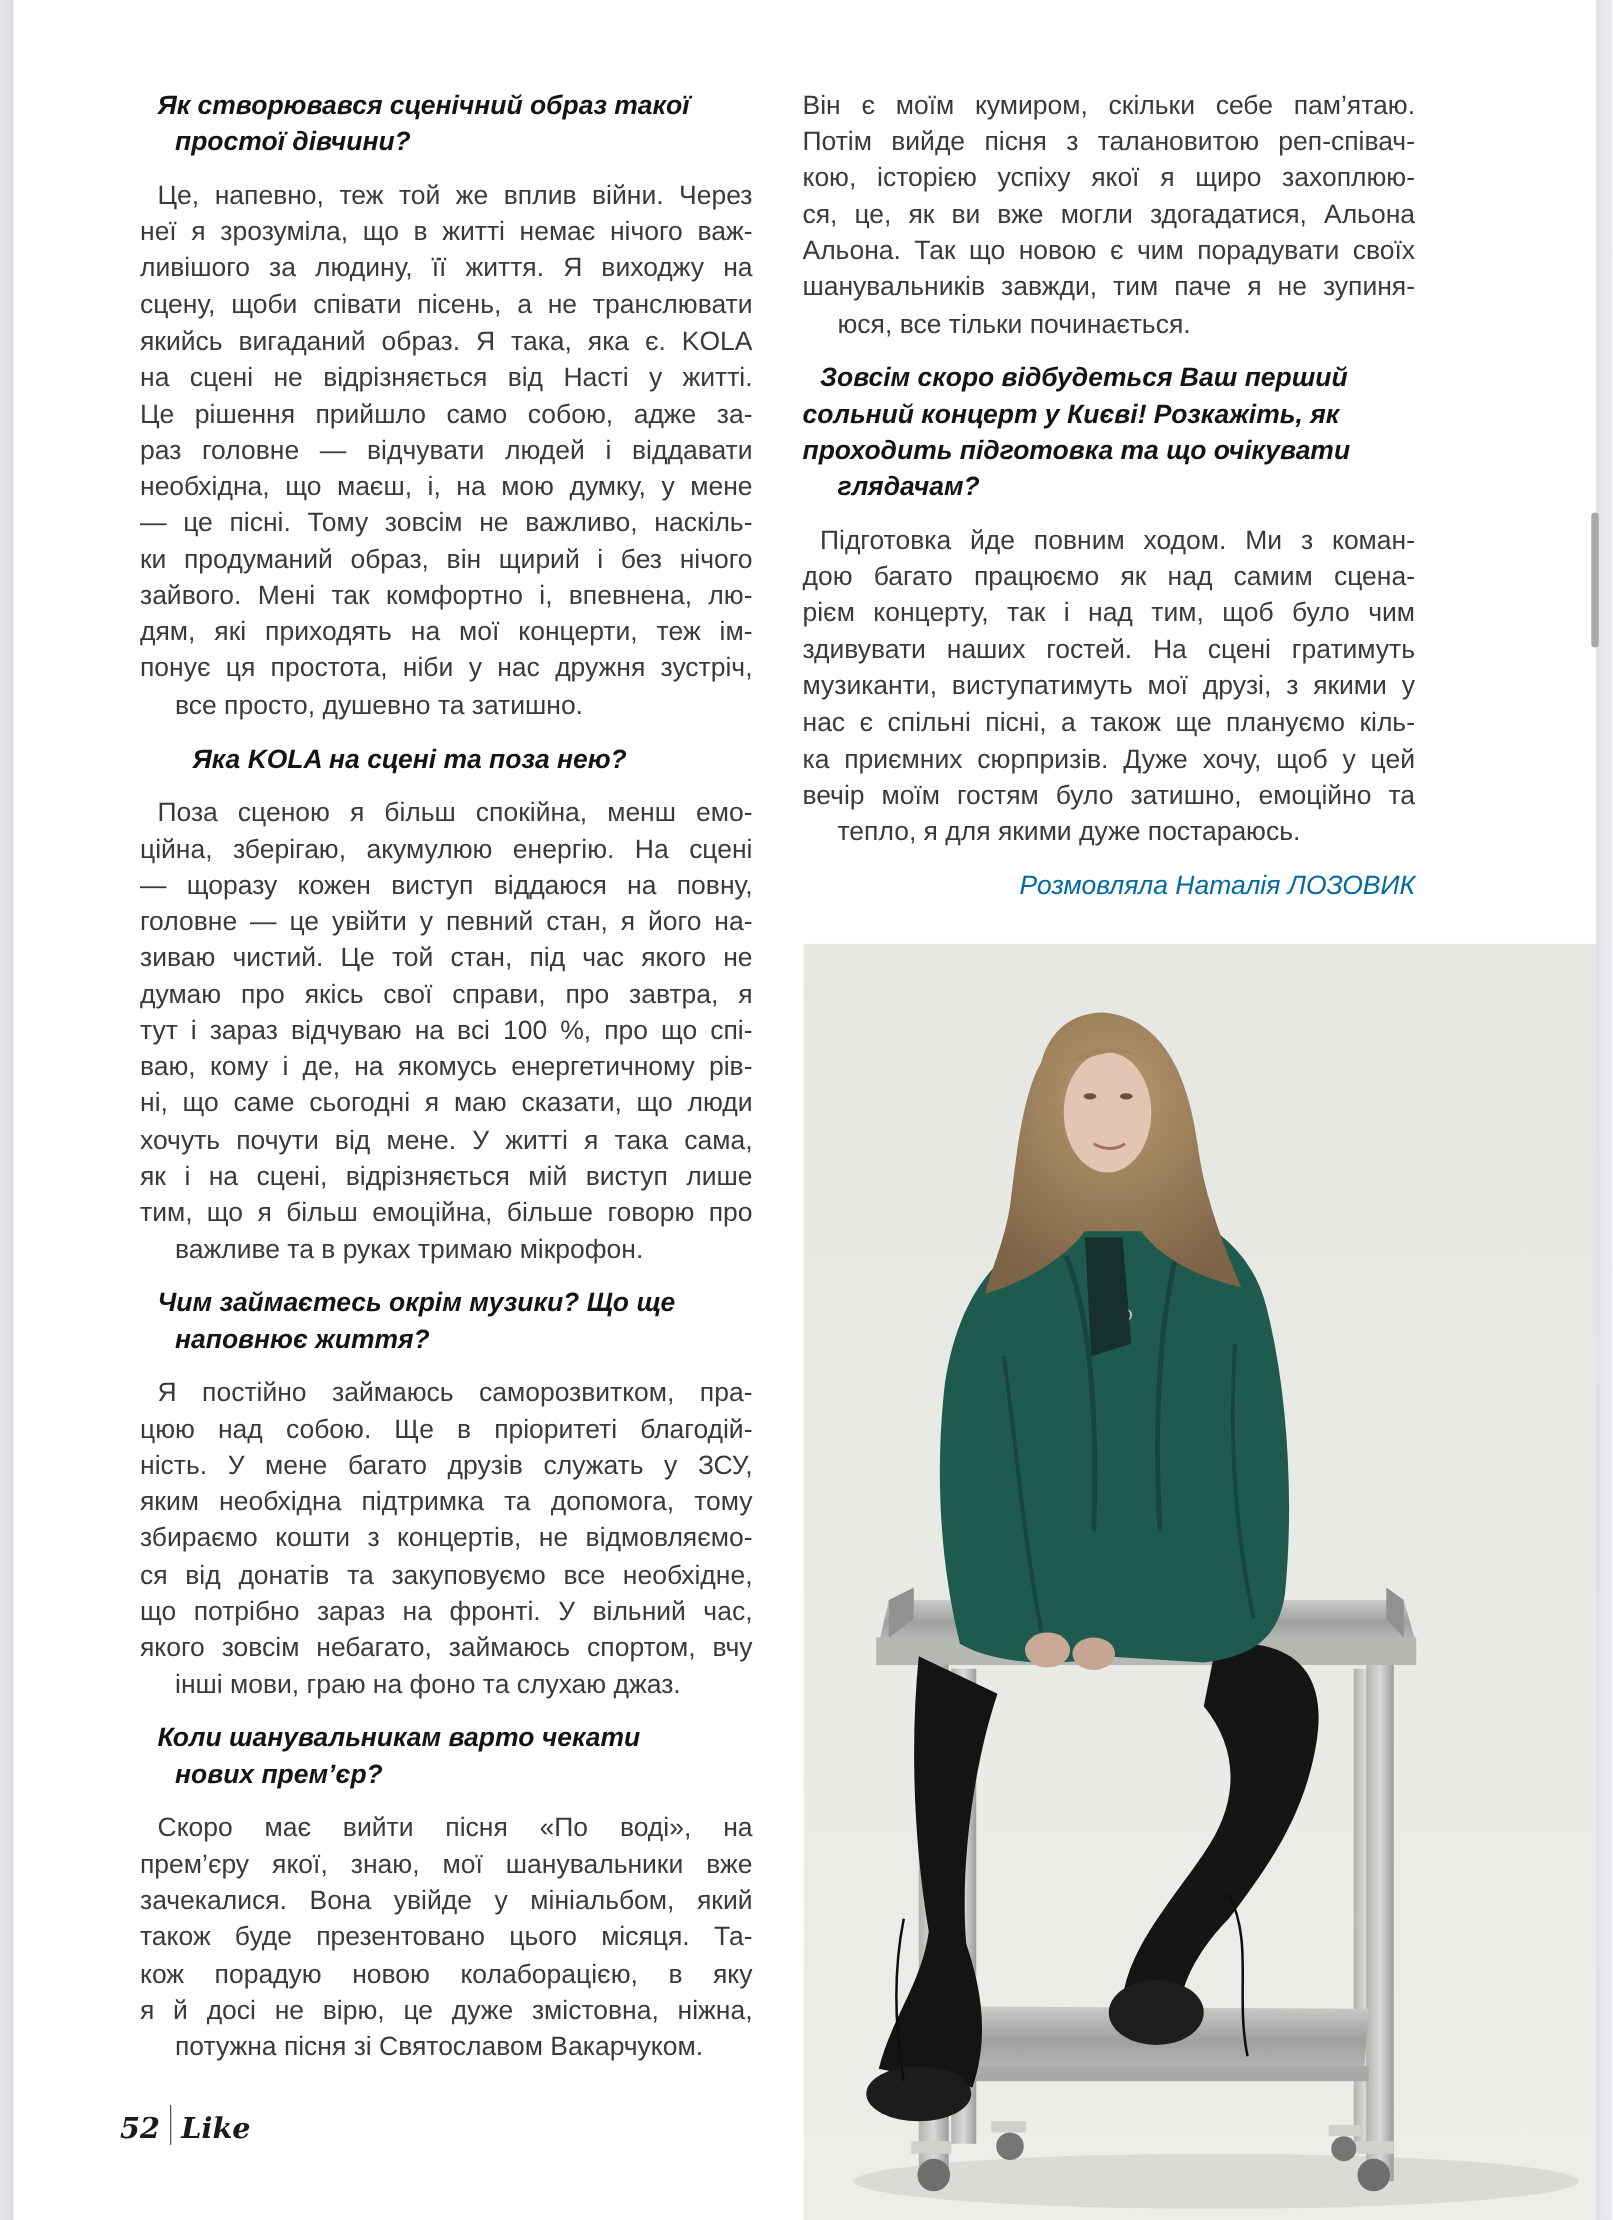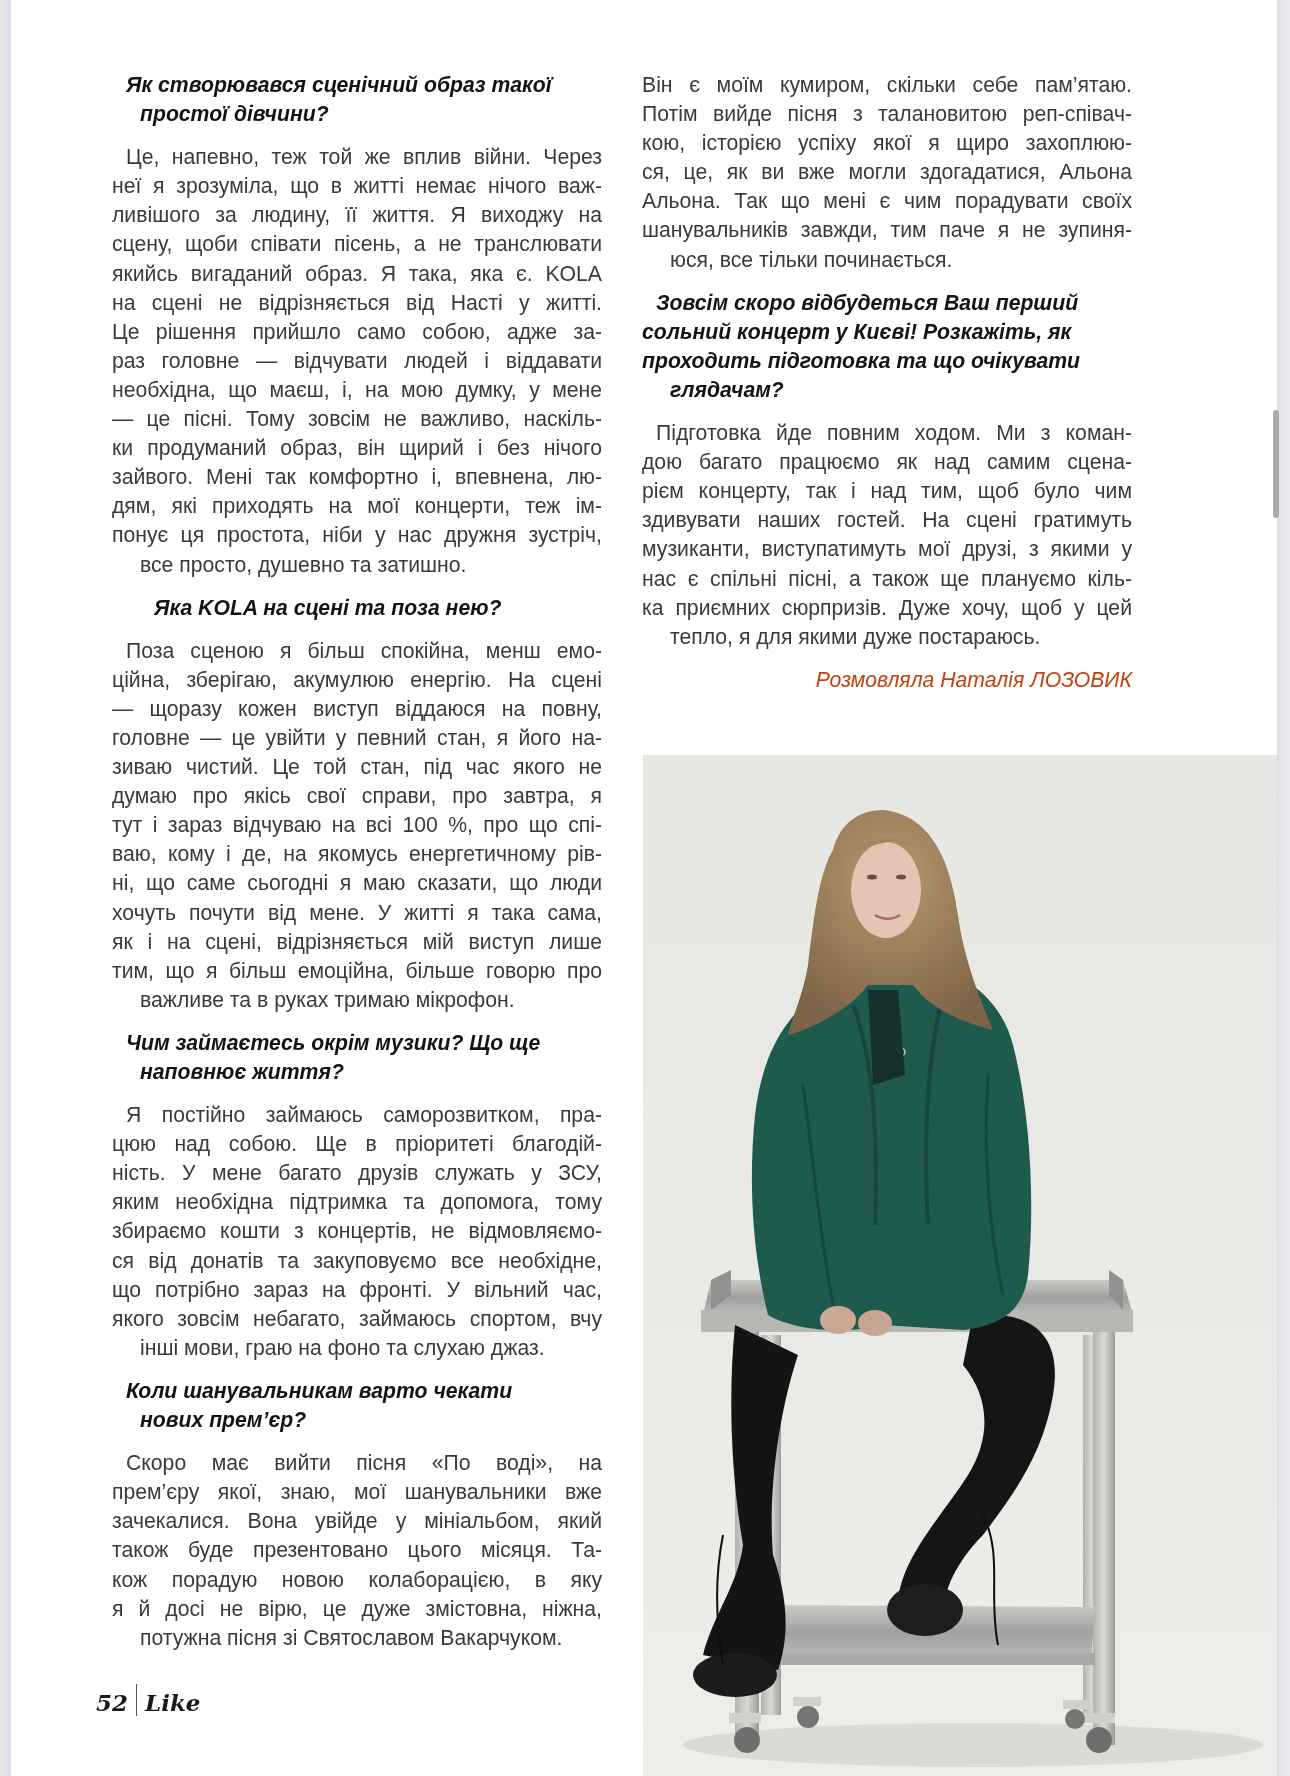--- a/index.html
+++ b/index.html
@@ -31,21 +31,21 @@
     font-size: 21.2px; white-space: nowrap;
     text-align: justify; text-align-last: justify;
     letter-spacing: 0;
   }
   .line.last { text-align-last: left; margin-left: 28px; }
   .line.indent { padding-left: 14px; }
   .q .line { color: #141414; font-weight: bold; font-style: italic; text-align-last: left; }
   .q { margin-bottom: 14px; }
   .para { margin-bottom: 14px; }
   .signature {
-    display: block; text-align: right; font-style: italic; color: #c2410c;
+    display: block; text-align: right; font-style: italic; color: #0369a1;
     font-size: 21.2px; height: 29px; line-height: 29px; margin-top: 2px;
   }
 
   .folio {
     position: absolute; left: 96px; top: 1684px; height: 32px;
     display: flex; align-items: flex-end; gap: 8px;
     font-family: "DejaVu Serif", "Liberation Serif", serif; font-style: italic; font-weight: bold;
     color: #1a1a1a; font-size: 23px;
   }
   .folio .divider { width: 1px; height: 32px; background: #555; }
@@ -132,38 +132,39 @@
       <span class="line">я й досі не вірю, це дуже змістовна, ніжна,</span>
       <span class="line last">потужна пісня зі Святославом Вакарчуком.</span>
     </div>
   </div>
 <div class="col right" id="col-right">
 <div class="para">
       <span class="line">Він є моїм кумиром, скільки себе пам’ятаю.</span>
       <span class="line">Потім вийде пісня з талановитою реп-співач-</span>
       <span class="line">кою, історією успіху якої я щиро захоплюю-</span>
       <span class="line">ся, це, як ви вже могли здогадатися, Альона</span>
-      <span class="line">Альона. Так що мені є чим порадувати своїх</span>
+      <span class="line">Альона. Так що новою є чим порадувати своїх</span>
       <span class="line">шанувальників завжди, тим паче я не зупиня-</span>
       <span class="line last">юся, все тільки починається.</span>
     </div>
     <div class="q">
       <span class="line indent">Зовсім скоро відбудеться Ваш перший</span>
       <span class="line">сольний концерт у Києві! Розкажіть, як</span>
       <span class="line">проходить підготовка та що очікувати</span>
       <span class="line last">глядачам?</span>
     </div>
     <div class="para">
       <span class="line indent">Підготовка йде повним ходом. Ми з коман-</span>
       <span class="line">дою багато працюємо як над самим сцена-</span>
       <span class="line">рієм концерту, так і над тим, щоб було чим</span>
       <span class="line">здивувати наших гостей. На сцені гратимуть</span>
       <span class="line">музиканти, виступатимуть мої друзі, з якими у</span>
       <span class="line">нас є спільні пісні, а також ще плануємо кіль-</span>
       <span class="line">ка приємних сюрпризів. Дуже хочу, щоб у цей</span>
+      <span class="line">вечір моїм гостям було затишно, емоційно та</span>
       <span class="line last">тепло, я для якими дуже постараюсь.</span>
     </div>
     <span class="signature">Розмовляла Наталія ЛОЗОВИК</span>
   </div>
 
 <div class="photo">
   <svg width="634" height="1021" viewBox="0 0 634 1021">
     <defs>
       <linearGradient id="steel" x1="0" x2="0" y1="0" y2="1">
         <stop offset="0" stop-color="#c9cbc7"></stop>

